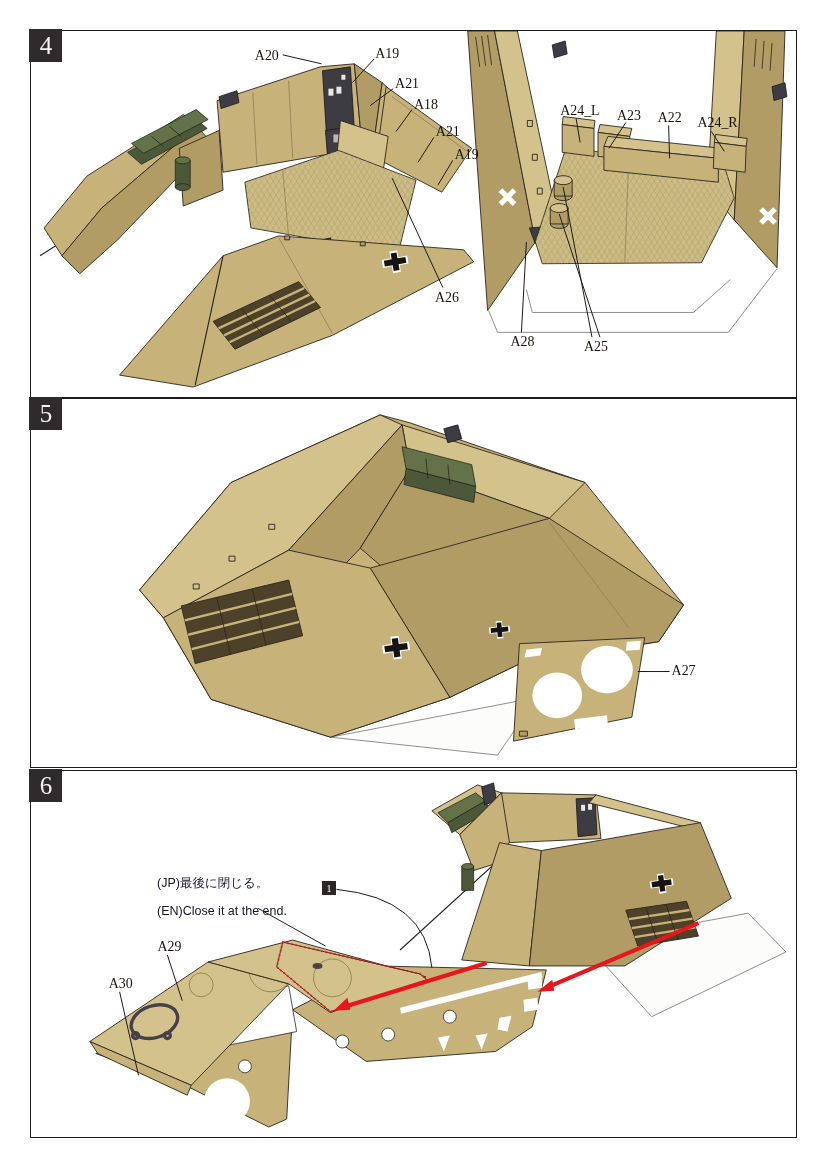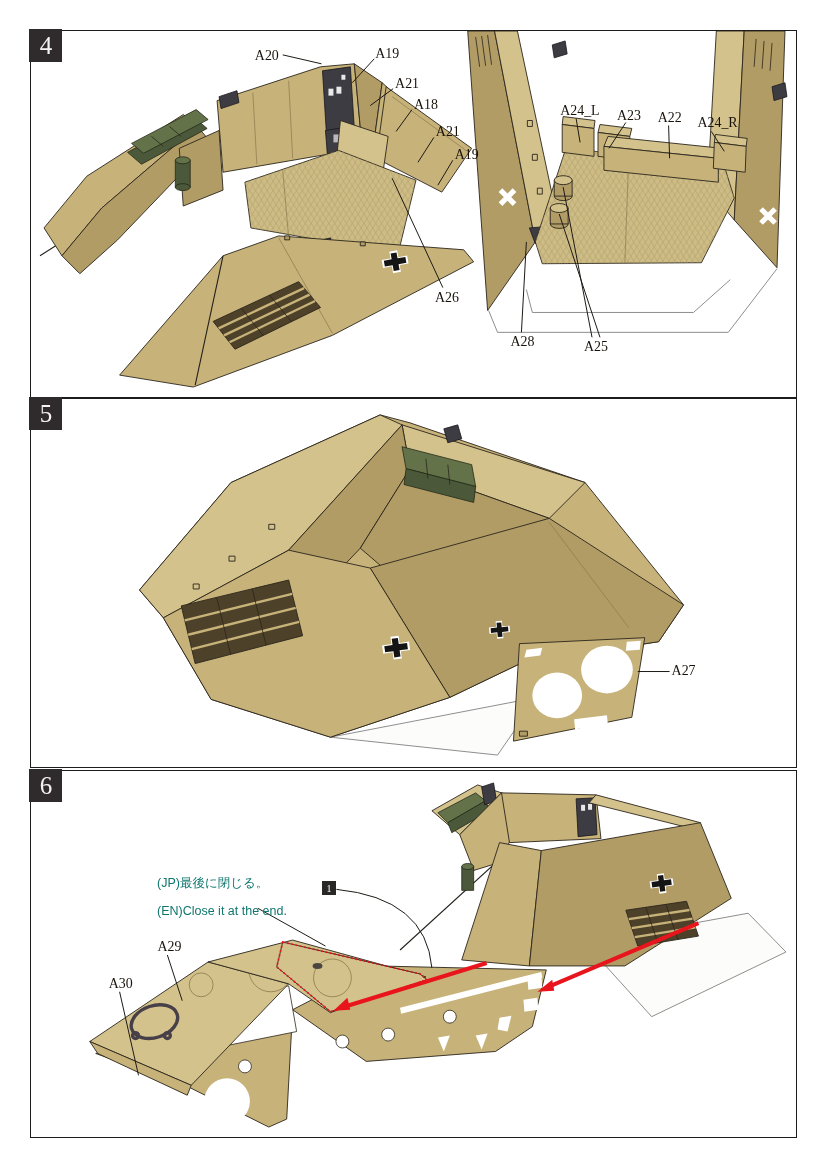--- a/index.html
+++ b/index.html
@@ -32,21 +32,21 @@
   .seam{stroke:#8a784c;stroke-width:.7;fill:none;}
   .leader{stroke:#1c1914;stroke-width:1;fill:none;}
   .lbl{font:14px "Liberation Serif","DejaVu Serif",serif;fill:#18120a;}
   .rdot{fill:none;stroke:#e8151d;stroke-width:1.7;stroke-dasharray:2 2.4;}
   .rarrow{stroke:#e8151d;stroke-width:4.2;fill:none;}
   .rhead{fill:#e8151d;stroke:none;}
   .cable{fill:none;stroke:#474049;stroke-width:3.4;}
   .thinc{fill:none;stroke:#8a784c;stroke-width:.8;}
   
   .note{position:absolute;font:12.5px "Liberation Sans","DejaVu Sans",sans-serif;
-        color:#0f766e;white-space:nowrap;z-index:4;}
+        color:#0f172a;white-space:nowrap;z-index:4;}
   .marker1{position:absolute;width:14px;height:14px;background:#2b2727;color:#ffffff;
            display:flex;align-items:center;justify-content:center;
            font:10px "Liberation Serif","DejaVu Serif",serif;z-index:4;}
 </style>
 </head>
 <body>
 
 <div class="page">
 
   <div class="section" id="sec4">

